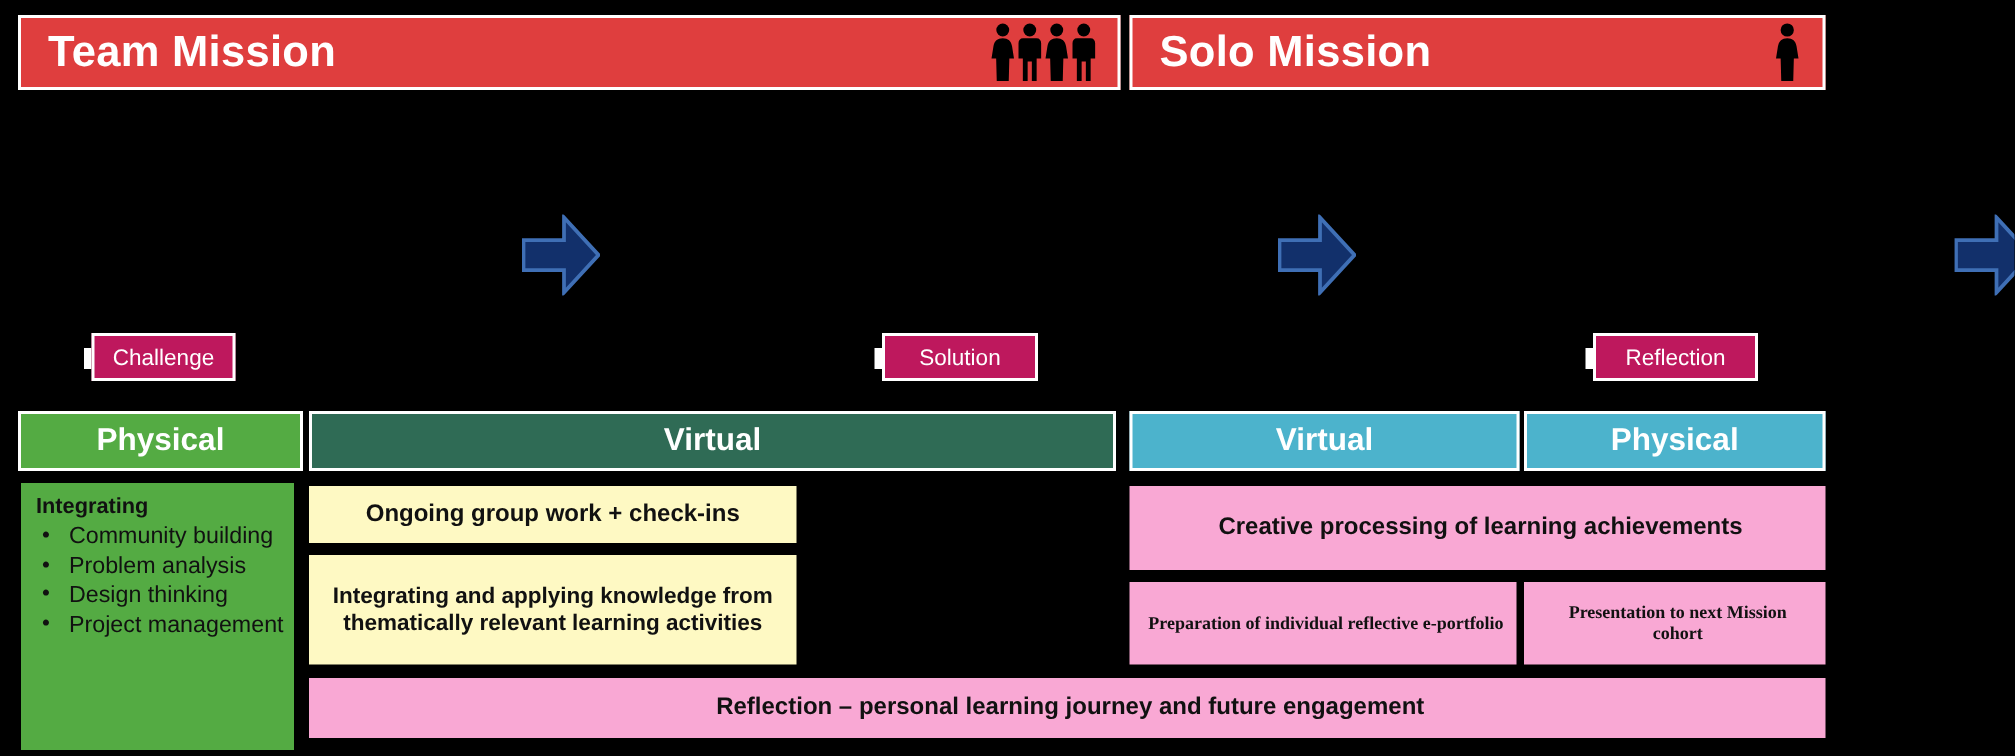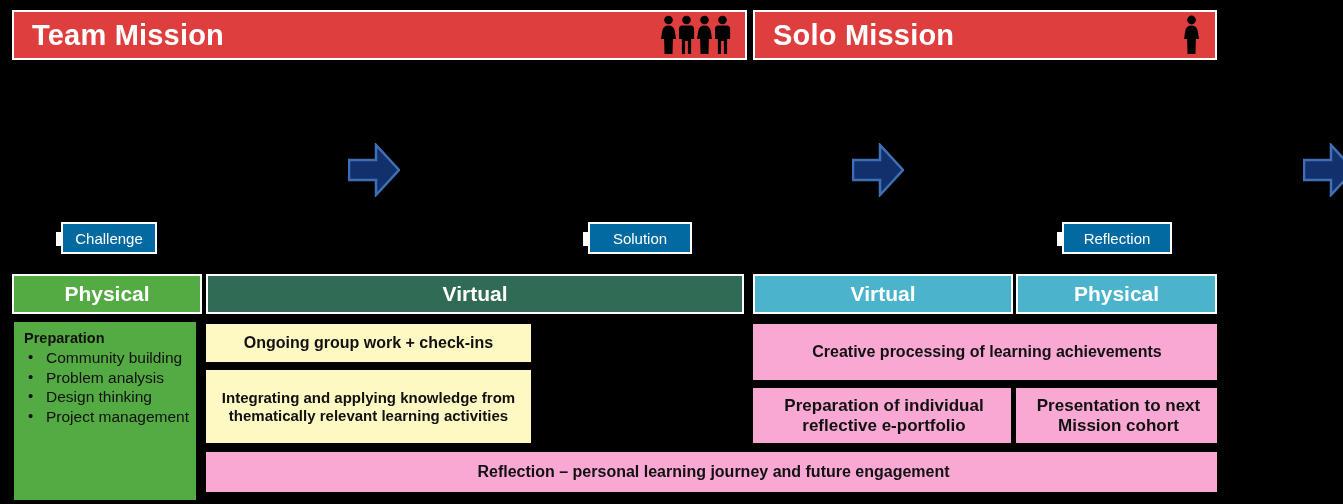--- a/index.html
+++ b/index.html
@@ -20,21 +20,21 @@
     color:#ffffff;font-size:29px;font-weight:bold;letter-spacing:.2px;
     white-space:nowrap;flex:1 1 auto;
   }
   .banner-icons{display:flex;align-items:flex-end;gap:1px;height:40px;}
 
   
   .arrow{position:absolute;}
 
   
   .badge{
-    position:absolute;background:#0369a1;border:2px solid #ffffff;
+    position:absolute;background:#be185d;border:2px solid #ffffff;
     box-sizing:border-box;display:flex;align-items:center;justify-content:center;
     color:#ffffff;font-size:15px;font-weight:normal;white-space:nowrap;
   }
   .badge-tick{
     position:absolute;width:5px;height:14px;background:#ffffff;
   }
 
   
   .modebar{
     position:absolute;box-sizing:border-box;border:2px solid #ffffff;
@@ -62,21 +62,21 @@
   }
   .intro-heading{font-size:14.5px;font-weight:bold;color:#111;margin:0 0 1px 0;}
   .intro-list{list-style:none;margin:0;padding:0;}
   .intro-list li{
     font-size:15.5px;font-weight:normal;color:#111;
     position:relative;padding-left:22px;line-height:1.28;
   }
   .intro-list li::before{
     content:"\2022";position:absolute;left:4px;top:-1px;font-size:15px;
   }
-  .f14{font-size:17px;}
+  .f14{font-size:12px;font-family:Liberation Serif, serif;}
   .f15{font-size:15px;}
   .f16{font-size:16px;}
 </style>
 </head>
 <body>
 
 <div class="stage">
 
   <div class="banner" style="left:12px;top:10px;width:735px;height:50px;">
     <div class="banner-title">Team Mission</div>
@@ -153,21 +153,21 @@
 
   <div class="modebar mode-cyan" style="left:753px;top:274px;width:260px;height:40px;">
     <span>Virtual</span>
   </div>
 
   <div class="modebar mode-cyan" style="left:1016px;top:274px;width:201px;height:40px;">
     <span>Physical</span>
   </div>
 
   <div class="box box-green introbox" style="left:14px;top:322px;width:182px;height:178px;display:block;">
-    <div class="intro-heading">Preparation</div>
+    <div class="intro-heading">Integrating</div>
     <ul class="intro-list">
       <li>Community building</li>
       <li>Problem analysis</li>
       <li>Design thinking</li>
       <li>Project management</li>
     </ul>
   </div>
 
   <div class="box box-darkgreen f16" style="left:206px;top:324px;width:325px;height:38px;">
     <span>Ongoing group work + check-ins</span>

